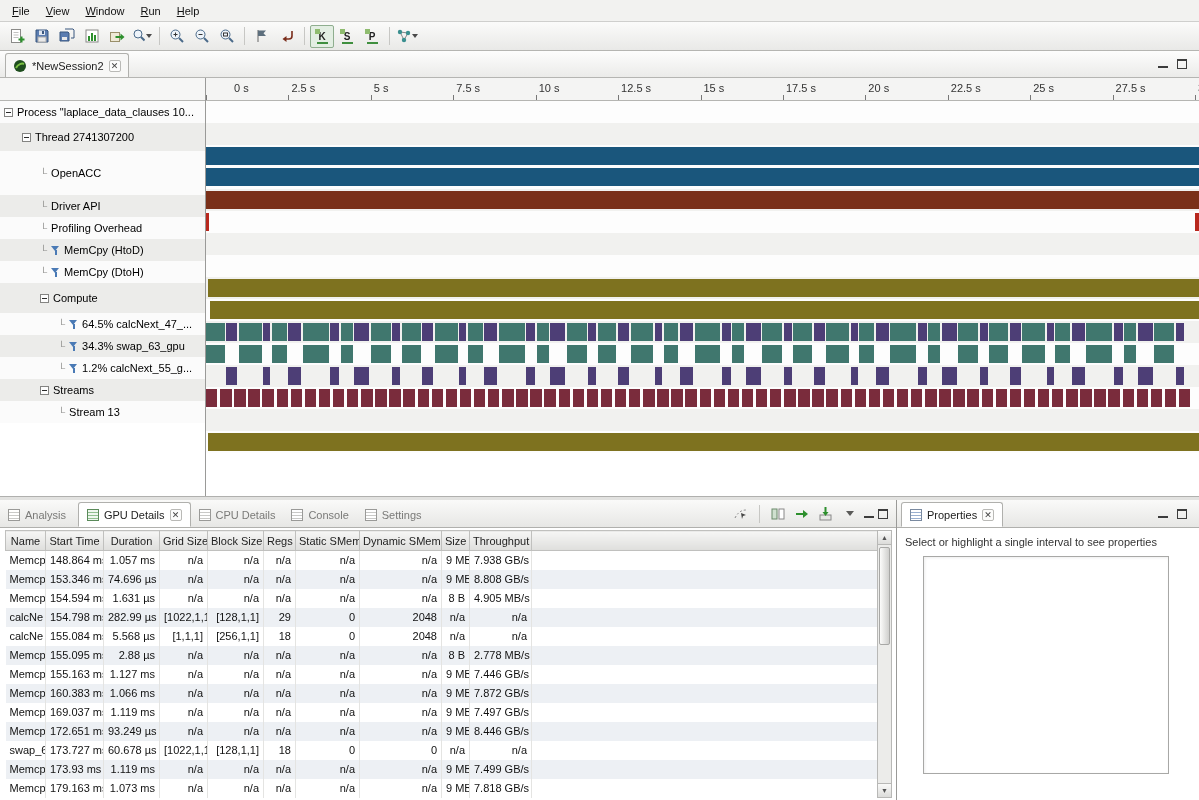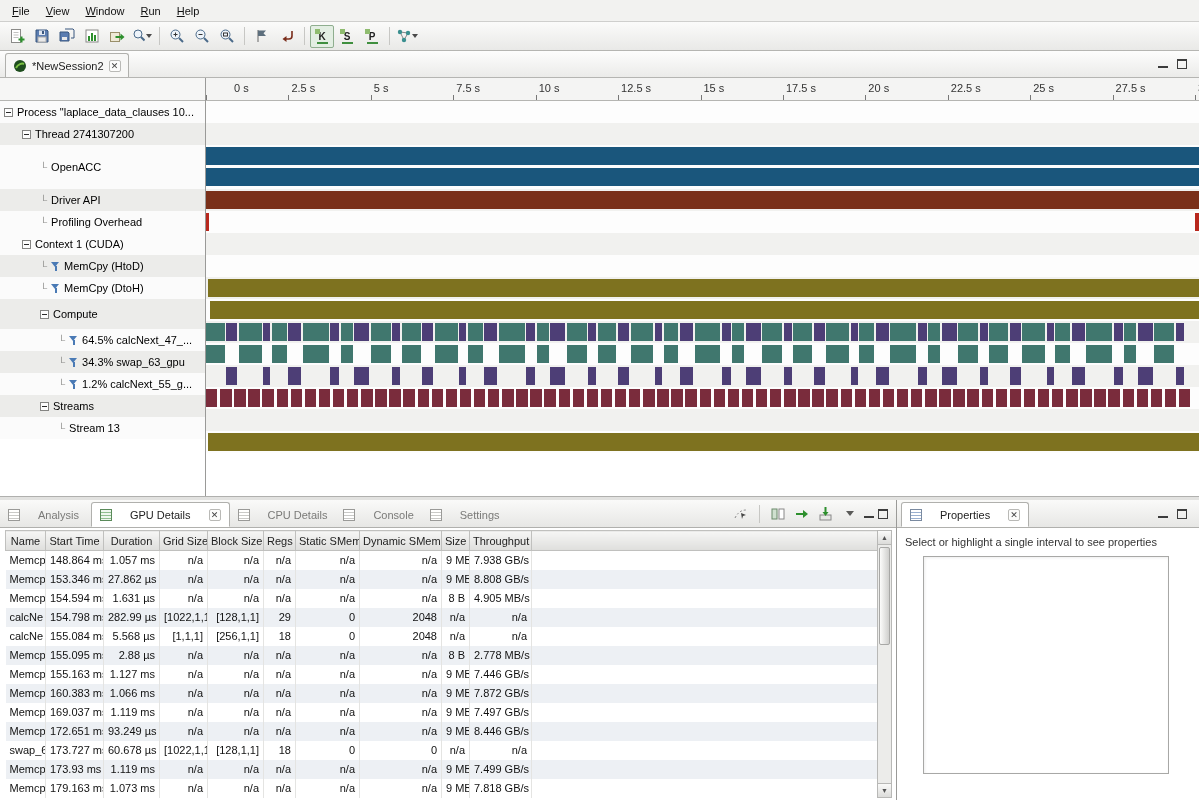--- a/index.html
+++ b/index.html
@@ -54,21 +54,21 @@
   .bar { position:absolute; top:2px; height:18px; }
 
   
   .sash { height:4px; background:#e2e2e0; border-top:1px solid #b0b0ae; }
 
   
   .bottom { height:300px; display:flex; background:#ececec; }
   .bl { width:897px; flex:none; display:flex; flex-direction:column; border-right:1px solid #9a9a98; background:#fff; overflow:hidden; }
   .br { flex:1; display:flex; flex-direction:column; background:#fff; overflow:hidden; }
   .view-tabbar { height:28px; display:flex; align-items:flex-end; background:linear-gradient(#fafaf9,#e7e7e5); border-bottom:1px solid #b0b0ad; flex:none; }
-  .vtab { display:flex; align-items:center; gap:18px; height:25px; padding:0 8px; color:#7a7a78; white-space:nowrap; }
+  .vtab { display:flex; align-items:center; gap:5px; height:25px; padding:0 8px; color:#7a7a78; white-space:nowrap; }
   .vtab.active { background:#fff; border:1px solid #b0b0ad; border-bottom:1px solid #fff; border-radius:3px 3px 0 0; color:#222; margin-left:4px;margin-top:24px; }
   .tab-ico { width:12px; height:12px; flex:none; border:1px solid #9a9a98; background:repeating-linear-gradient(#fff 0 2px, #c9c9c7 2px 3px); }
   .tab-ico.ico-green { border-color:#5a8a5a; background:repeating-linear-gradient(#eef7ee 0 2px, #8fbf8f 2px 3px); }
   .prop-ico { border-color:#7a8aa0; background:repeating-linear-gradient(#fff 0 2px, #9ab0d0 2px 3px); }
   .mini-tools { margin-left:auto; display:flex; align-items:center; gap:4px; padding-right:8px; height:100%; }
   .mbtn { width:20px; height:20px; display:flex; align-items:center; justify-content:center; border:none; background:transparent; padding:0; }
   .vmenu { width:0; height:0; border-left:4px solid transparent; border-right:4px solid transparent; border-top:5px solid #5a5a58; }
 
   
   .table-zone { flex:1; display:flex; overflow:hidden; padding-left:5px; padding-top:2px; background:#fff; }
@@ -225,39 +225,35 @@
   </div>
 
   <div class="timeline">
     <div class="tl-left">
       <div class="tl-corner"></div>
       <div id="tree-rows">
           <div class="tree-row" style="height: 22px; padding-left: 4px;">
             <span class="toggle"></span>
             <span class="tree-label">Process "laplace_data_clauses 10...</span>
           </div>
-          <div class="tree-row alt" style="height: 22px; padding-left: 22px;">
+          <div class="tree-row alt" style="height: 28px; padding-left: 22px;">
             <span class="toggle"></span>
             <span class="tree-label">Thread 2741307200</span>
           </div>
           <div class="tree-row" style="height: 44px; padding-left: 40px;">
             <span class="elbow">└</span>
             <span class="tree-label">OpenACC</span>
           </div>
           <div class="tree-row alt" style="height: 22px; padding-left: 40px;">
             <span class="elbow">└</span>
             <span class="tree-label">Driver API</span>
           </div>
           <div class="tree-row" style="height: 22px; padding-left: 40px;">
             <span class="elbow">└</span>
             <span class="tree-label">Profiling Overhead</span>
-          </div>
-          <div class="tree-row" style="height: 22px; padding-left: 22px;">
-            <span class="toggle"></span>
-            <span class="tree-label">Context 1 (CUDA)</span>
           </div>
           <div class="tree-row alt" style="height: 22px; padding-left: 40px;">
             <span class="elbow">└</span>
             <span class="funnel"></span>
             <span class="tree-label">MemCpy (HtoD)</span>
           </div>
           <div class="tree-row" style="height: 22px; padding-left: 40px;">
             <span class="elbow">└</span>
             <span class="funnel"></span>
             <span class="tree-label">MemCpy (DtoH)</span>
@@ -652,21 +648,21 @@
                   <td class="cnum">n/a</td>
                   <td class="cnum">n/a</td>
                   <td class="cnum">n/a</td>
                   <td class="cnum">9 MB</td>
                   <td class="cnum">7.938 GB/s</td>
                   <td class="filler"></td>
                 </tr>
                 <tr class="alt">
                   <td class="cname">Memcp</td>
                   <td class="cnum">153.346 ms</td>
-                  <td class="cnum">27.862 µs</td>
+                  <td class="cnum">74.696 µs</td>
                   <td class="cnum">n/a</td>
                   <td class="cnum">n/a</td>
                   <td class="cnum">n/a</td>
                   <td class="cnum">n/a</td>
                   <td class="cnum">n/a</td>
                   <td class="cnum">9 MB</td>
                   <td class="cnum">8.808 GB/s</td>
                   <td class="filler"></td>
                 </tr>
                 <tr>

